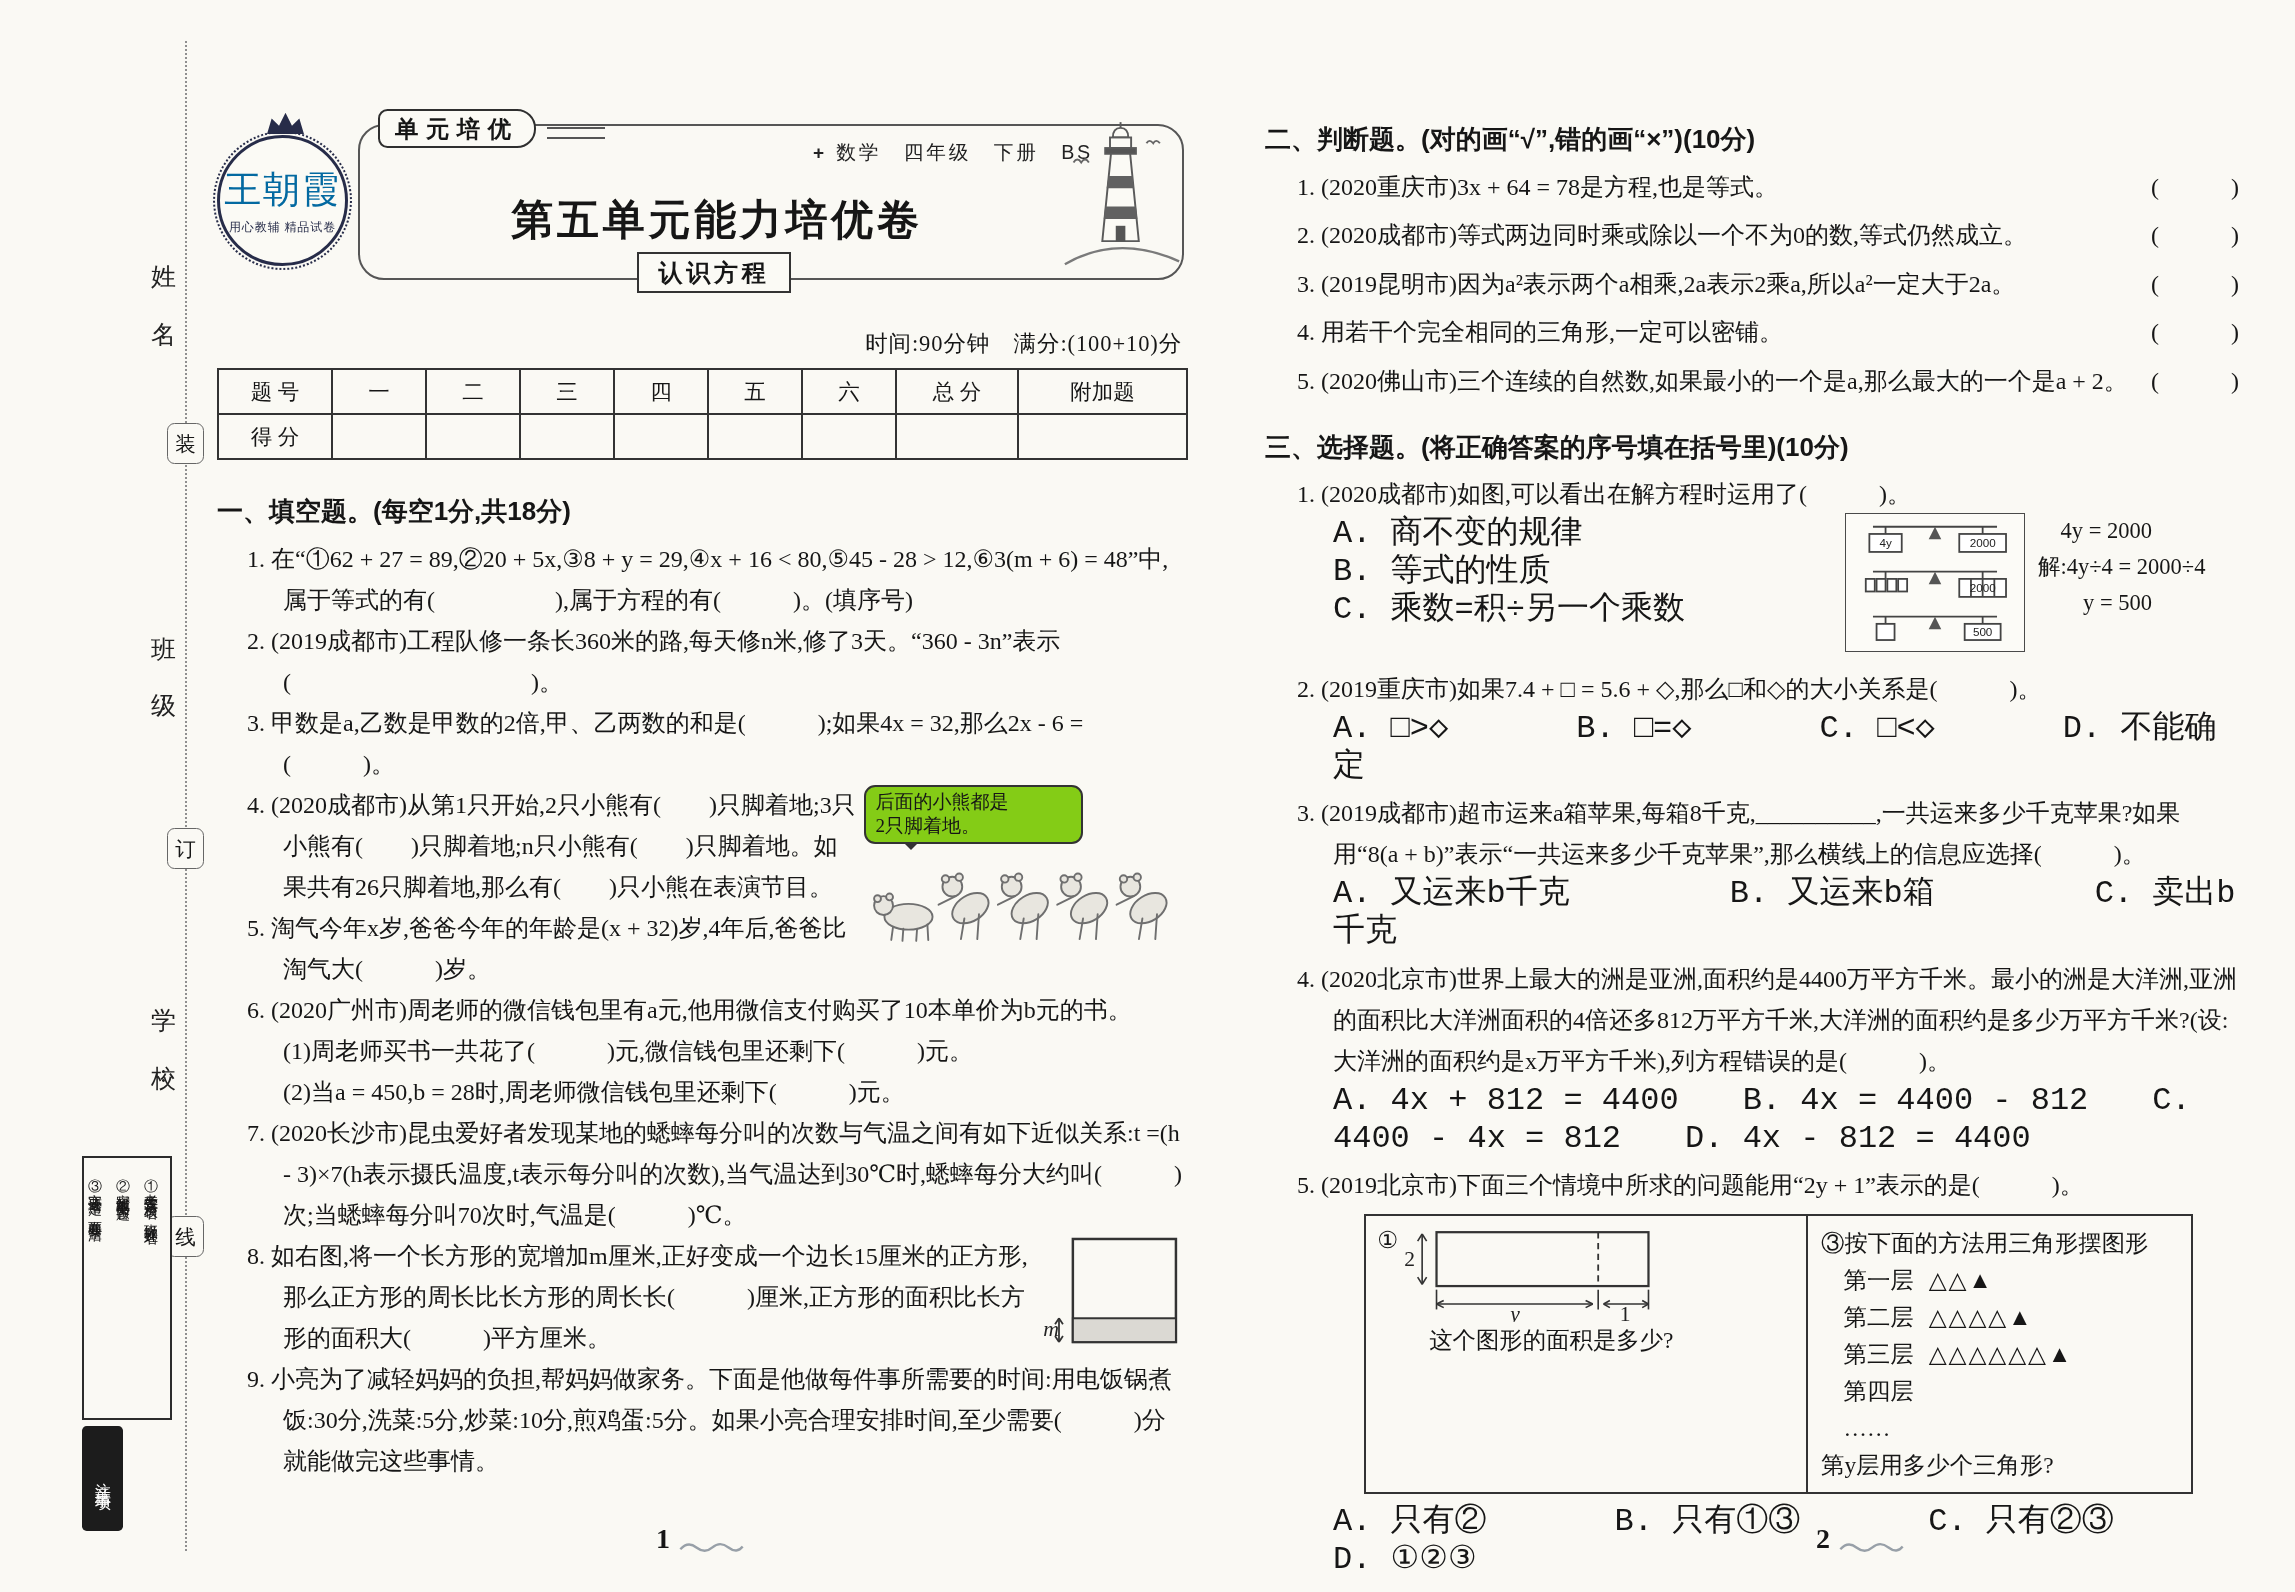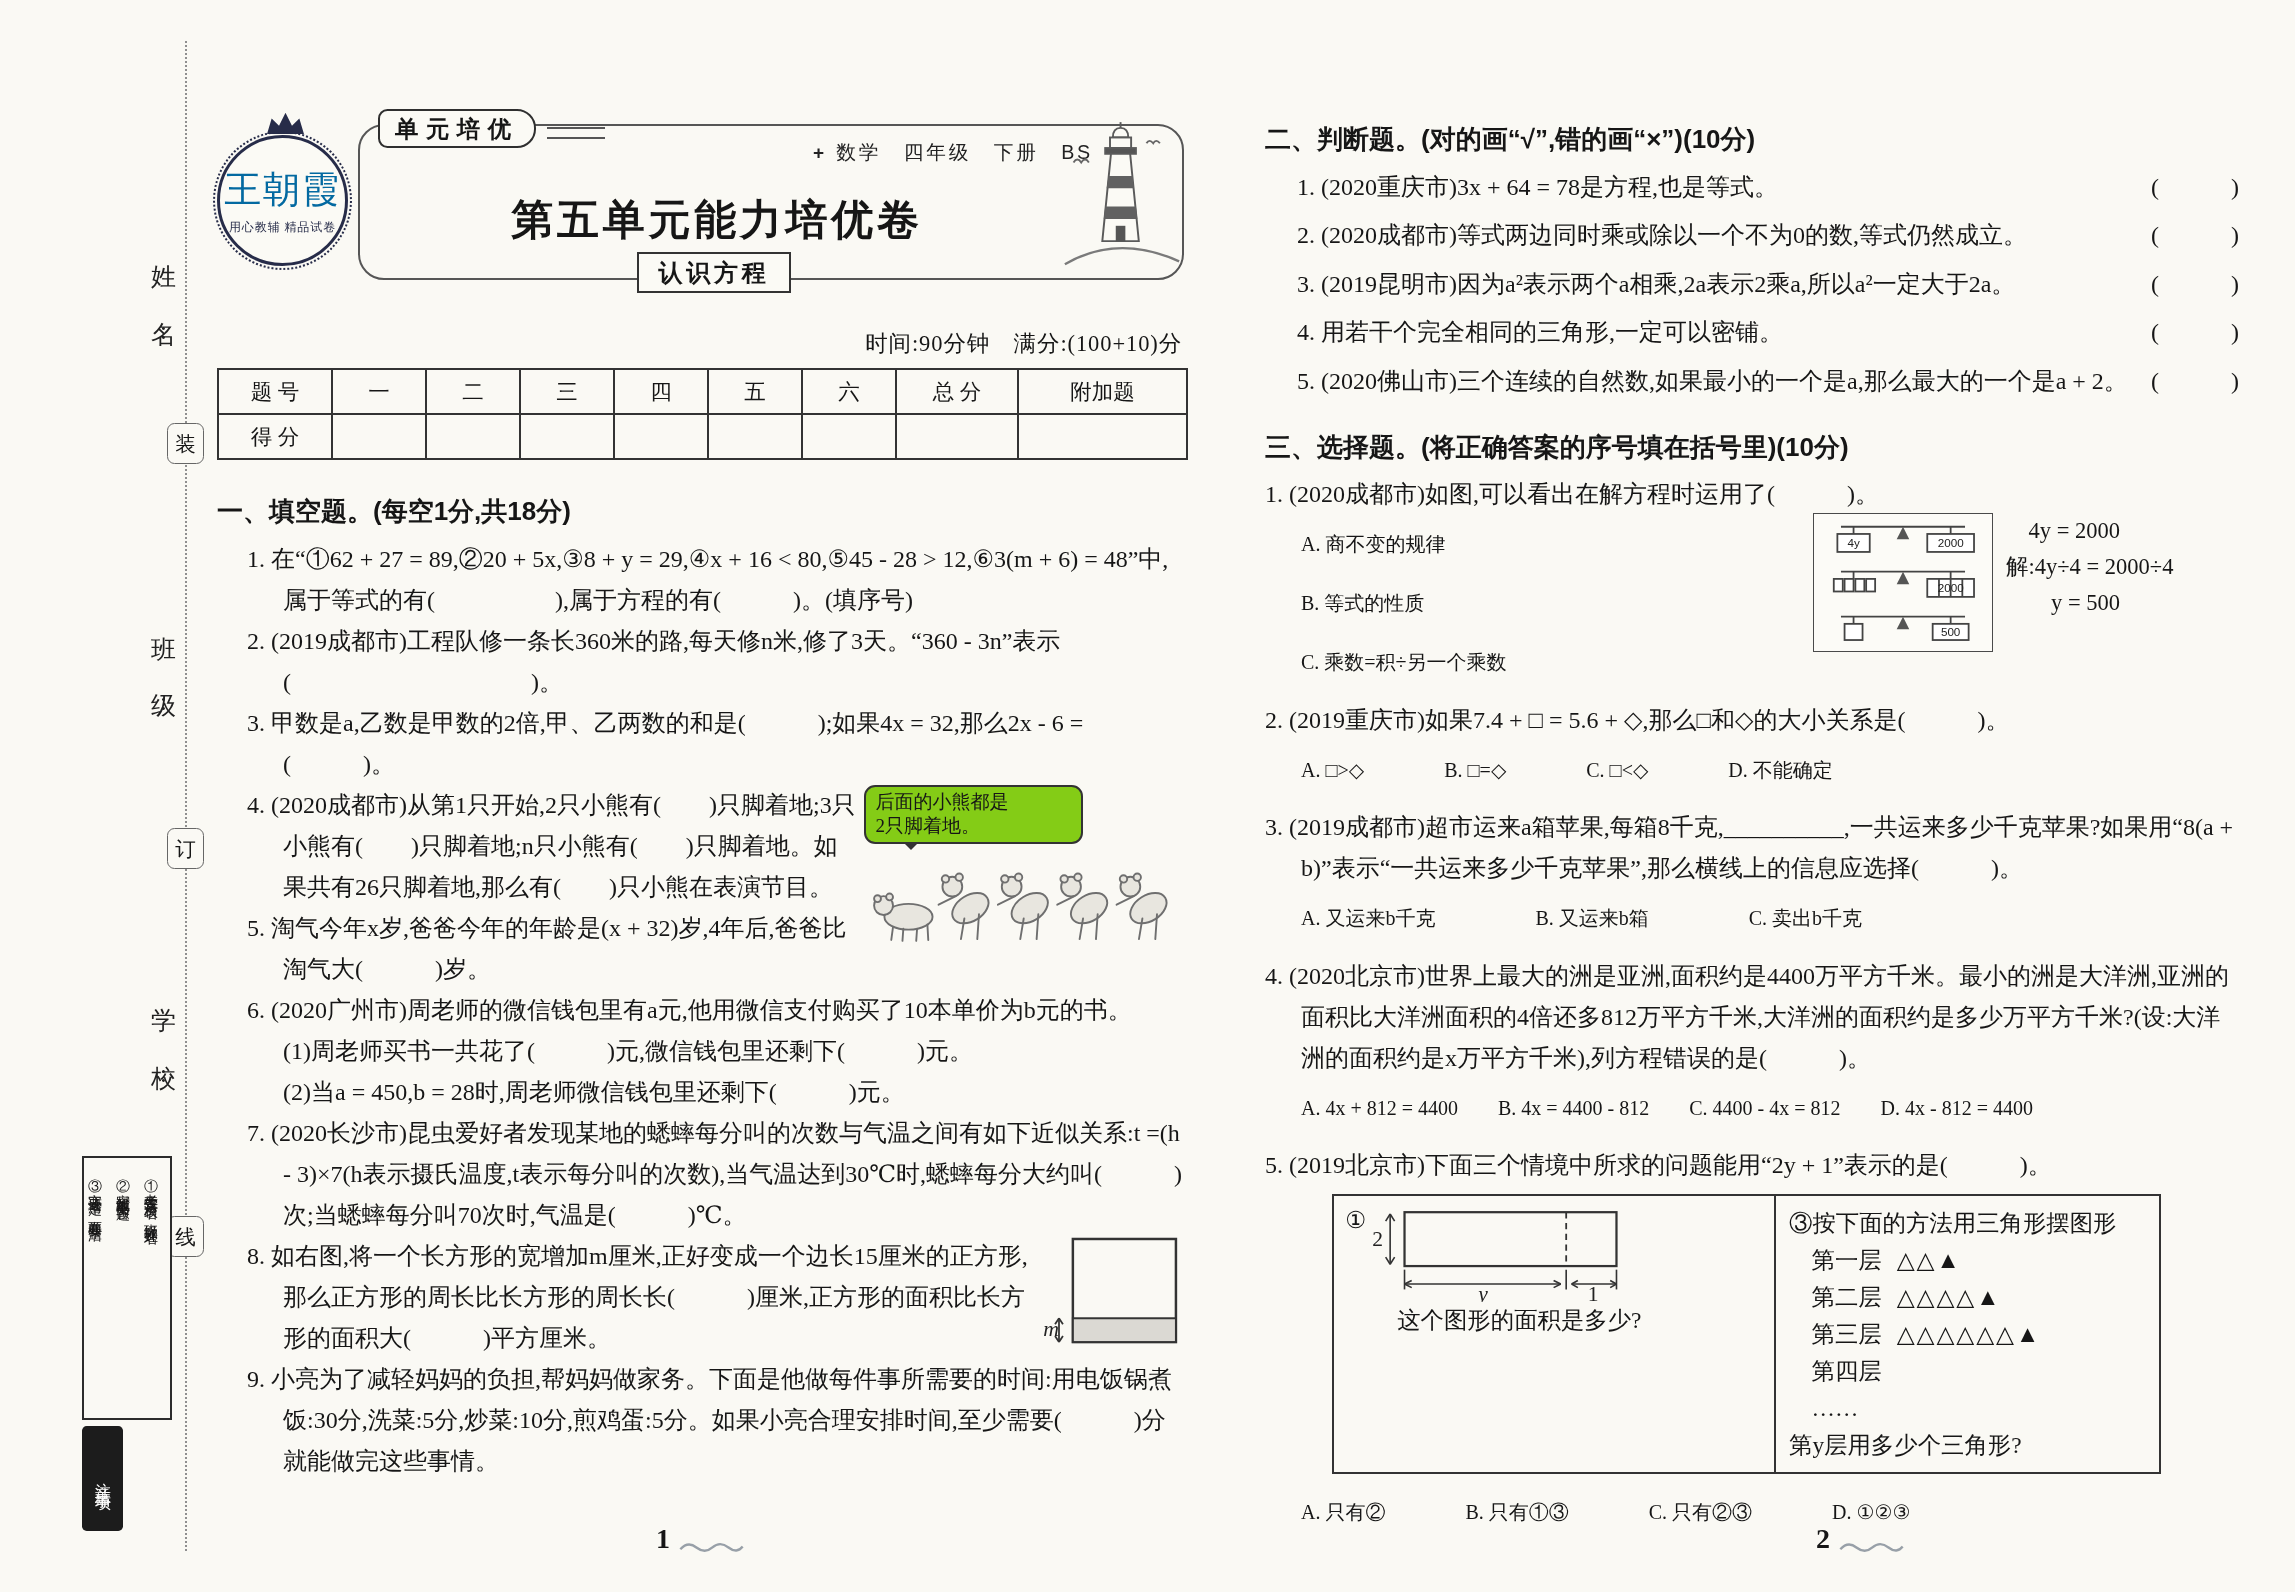--- a/index.html
+++ b/index.html
@@ -102,23 +102,23 @@
   .bears { position:absolute; left:5.6px; bottom:0; width:304px; height:86px; }
   .fig8 { float:right; width:141px; height:111px; margin:1.9px 0 1.9px 7.5px; text-indent:0; }
   .fig8 svg { width:141px; height:111px; }
 
   
   .judge { margin-left:32px; display:flex; justify-content:space-between; align-items:flex-end; gap:7.5px; margin-bottom:7.5px; }
   .jtext { font-size:24px; line-height:41px; padding-left:36px; text-indent:-36px; white-space:pre-wrap; flex:1; }
   .jparen { font-size:24px; line-height:41px; white-space:pre; flex:none; }
 
   
-  .q3block { position:relative; margin-bottom:7.5px; }
+  .q3block { margin-left:32px; position:relative; margin-bottom:7.5px; }
   .stext { font-size:24px; line-height:41px; padding-left:36px; text-indent:-36px; white-space:pre-wrap; }
-  .opt   { font-size:20px; line-height:59px; padding-left:36px; white-space:pre-wrap; }
+  .opt   { font-size:32px; line-height:38px; padding-left:36px; white-space:pre-wrap;font-family:Liberation Mono, monospace; }
   .qb1 { min-height:187px; }
   .scale-fig { position:absolute; left:548px; top:39px; display:flex; gap:13px; align-items:flex-start; }
   .scale-box { width:180px; height:139px; border:1.9px solid #4a4a4a; background:#fcfbf7; }
   .work { font-size:22.5px; line-height:36px; white-space:pre-wrap; }
 
   .sit-box { margin:7.5px 0 9.4px 67px; width:829px; border:2.3px solid #333; display:flex; }
   .sit-left { width:440px; padding:9.4px 11.2px 7.5px; }
   .sit-right { flex:1; border-left:2.3px solid #333; padding:9.4px 13px 7.5px; font-size:23.4px; line-height:37px; }
   .sit-row1 { display:flex; align-items:flex-start; gap:3.7px; font-size:23.4px; line-height:30px; }
   .rectfig { width:281px; height:97px; flex:none; }

